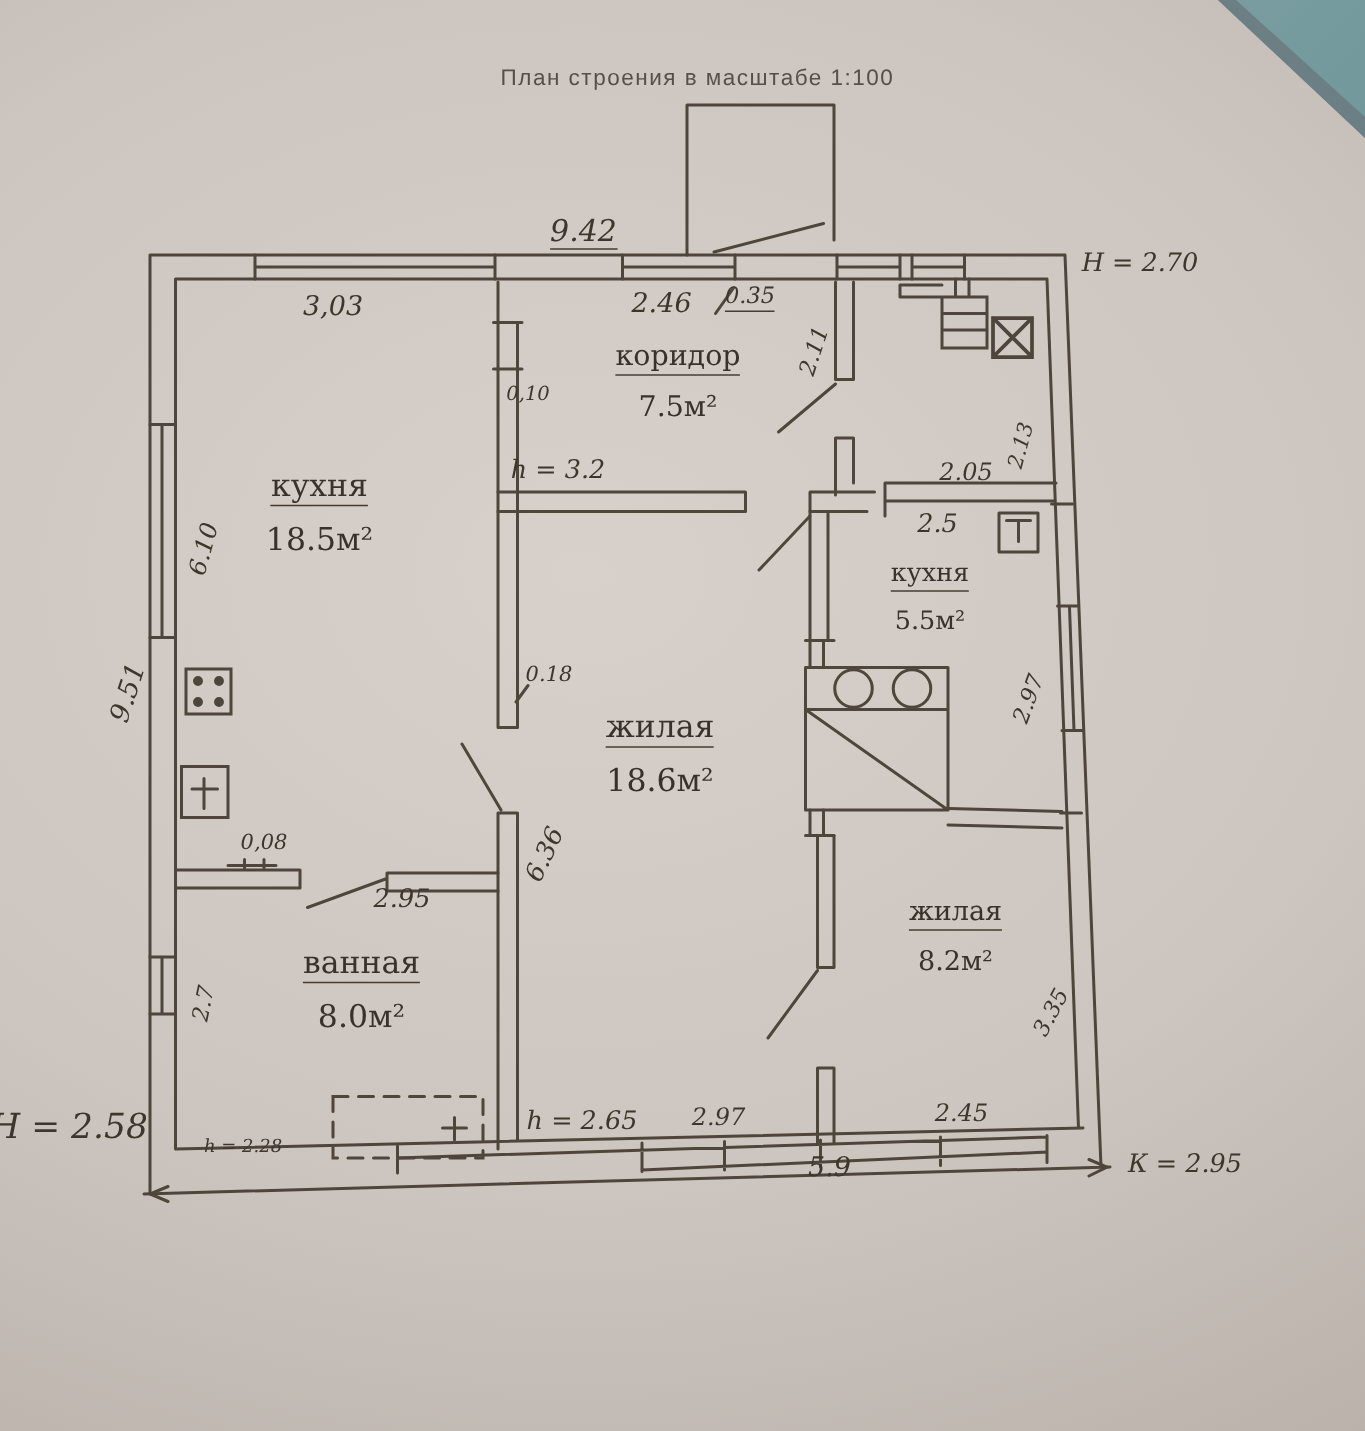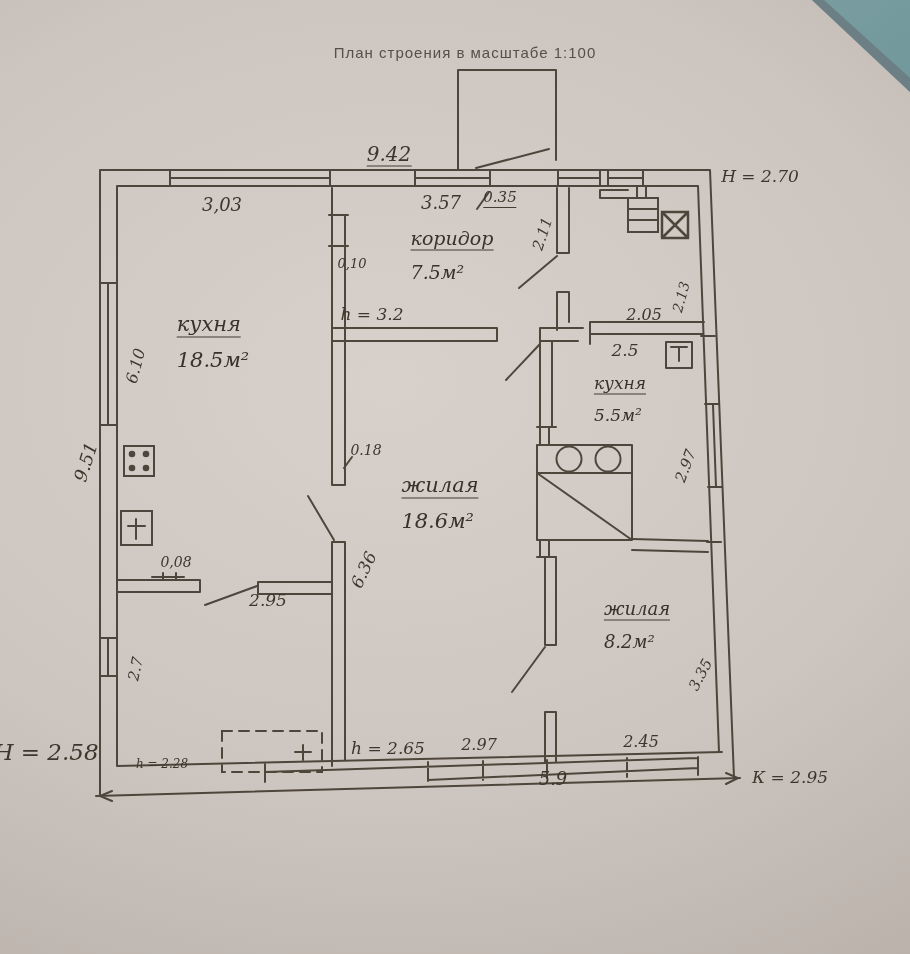--- a/index.html
+++ b/index.html
@@ -26,21 +26,21 @@
     font-size:15px;letter-spacing:1px;color:#55504a;white-space:nowrap;
   }
   .plan-svg{position:absolute;left:0;top:0;}
   .lbl{
     position:absolute;transform:translate(-50%,-50%) rotate(var(--r,0deg));
     font-style:italic;color:#3e362c;white-space:nowrap;line-height:1;
   }
   .u{border-bottom:1.6px solid #453c32;padding-bottom:2px;}
   .room{
     position:absolute;transform:translate(-50%,-50%);
-    font-style:italic;color:#3a322a;text-align:left;white-space:nowrap;line-height:1;
+    color:#3a322a;text-align:center;white-space:nowrap;line-height:1;
   }
   .room .nm{display:inline-block;border-bottom:1.7px solid #453c32;padding-bottom:2px;}
   .room .ar{margin-top:12px;}
 </style>
 </head>
 <body>
 
 <div class="photo">
 
   <div class="corner-bg"></div>
@@ -177,24 +177,28 @@
     <div class="ar">5.5м²</div>
   </div>
   <div class="room" style="left:440px;top:503px;font-size:21px">
     <div class="nm">жилая</div>
     <div class="ar">18.6м²</div>
   </div>
   <div class="room" style="left:637px;top:625px;font-size:18px">
     <div class="nm">жилая</div>
     <div class="ar">8.2м²</div>
   </div>
+  <div class="room" style="left:241px;top:660px;font-size:21px">
+    <div class="nm">ванная</div>
+    <div class="ar">8.0м²</div>
+  </div>
 
   <div class="lbl u" style="left:389px;top:155px;font-size:20px">9.42</div>
   <div class="lbl" style="left:222px;top:205px;font-size:18px">3,03</div>
-  <div class="lbl" style="left:441px;top:203px;font-size:18px">3.57</div>
+  <div class="lbl" style="left:441px;top:203px;font-size:18px">2.46</div>
   <div class="lbl u" style="left:500px;top:199px;font-size:15px">0.35</div>
   <div class="lbl" style="left:543px;top:234px;font-size:15px;--r:-72deg">2.11</div>
   <div class="lbl" style="left:681px;top:297px;font-size:14px;--r:-75deg">2.13</div>
   <div class="lbl" style="left:644px;top:315px;font-size:16px">2.05</div>
   <div class="lbl" style="left:625px;top:350px;font-size:17px">2.5</div>
   <div class="lbl" style="left:686px;top:466px;font-size:15px;--r:-70deg">2.97</div>
   <div class="lbl" style="left:352px;top:263px;font-size:13px">0,10</div>
   <div class="lbl" style="left:372px;top:314px;font-size:17px">h = 3.2</div>
   <div class="lbl" style="left:136px;top:366px;font-size:16px;--r:-75deg">6.10</div>
   <div class="lbl" style="left:86px;top:462px;font-size:18px;--r:-72deg">9.51</div>

